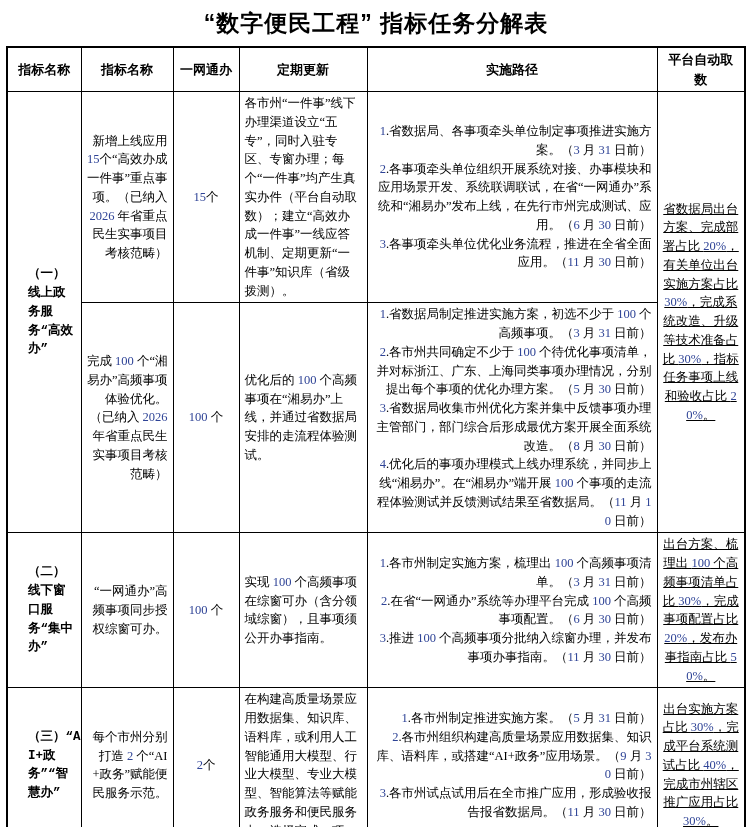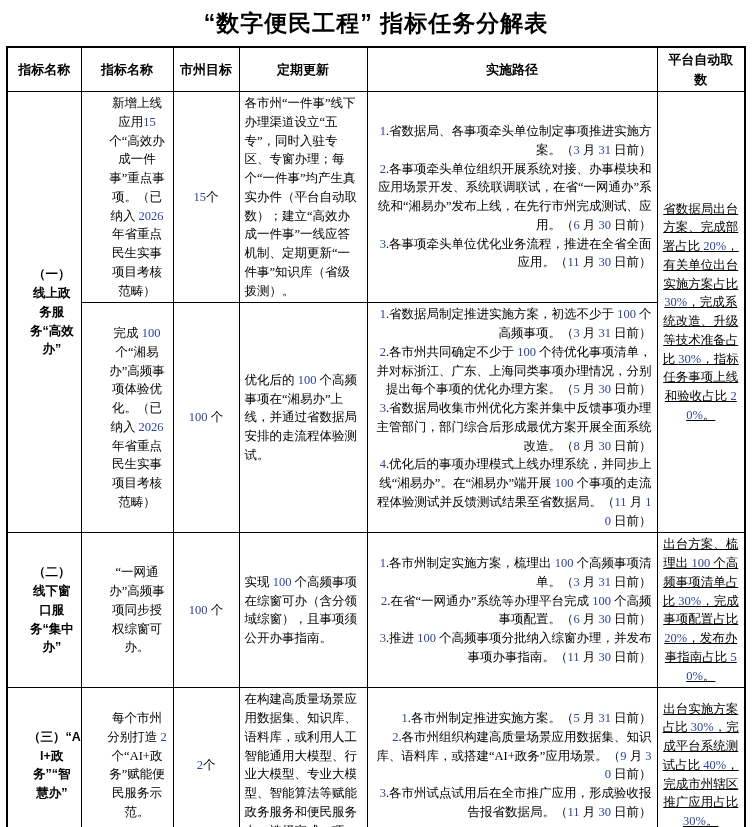--- a/index.html
+++ b/index.html
@@ -42,26 +42,25 @@
     word-break: break-all;
   }
   .task-table th {
     font-family: "Liberation Sans", "DejaVu Sans", sans-serif;
     font-weight: 700;
     font-size: 13px;
     text-align: center;
     height: 30px;
   }
   td.indicator {
-    font-family: Liberation Sans, sans-serif;
+    font-family: Liberation Mono, monospace;
     font-weight: 700;
-    text-align: center;
     padding-left: 20px;
   }
-  td.task     { text-align: center; padding-left: 25px; }
+  td.task     { text-align: right; }
   td.target   { text-align: center; }
   td.standard { text-align: left; }
   td.path     { text-align: right; white-space: pre-line; }
   td.accept   { text-align: center; text-decoration: underline; }
   .num { color: #2e4396; }
 </style>
 </head>
 <body>
 
 <div class="page">
@@ -74,21 +73,21 @@
       <col style="width:92px">
       <col style="width:66px">
       <col style="width:128px">
       <col style="width:290px">
       <col style="width:88px">
     </colgroup>
     <thead>
       <tr>
         <th>指标名称</th>
         <th>指标名称</th>
-        <th>市州目标</th>
+        <th>一网通办</th>
         <th>定期更新</th>
         <th>实施路径</th>
         <th>平台自动取数</th>
       </tr>
     </thead>
     <tbody>
 
       <tr style="height:174px;">
         <td class="indicator" rowspan="2">（一）线上政务服务“高效办”</td>
         <td class="task">新增上线应用<span class="num">15</span>个“高效办成一件事”重点事项。（已纳入 <span class="num">2026</span> 年省重点民生实事项目考核范畴）</td>

